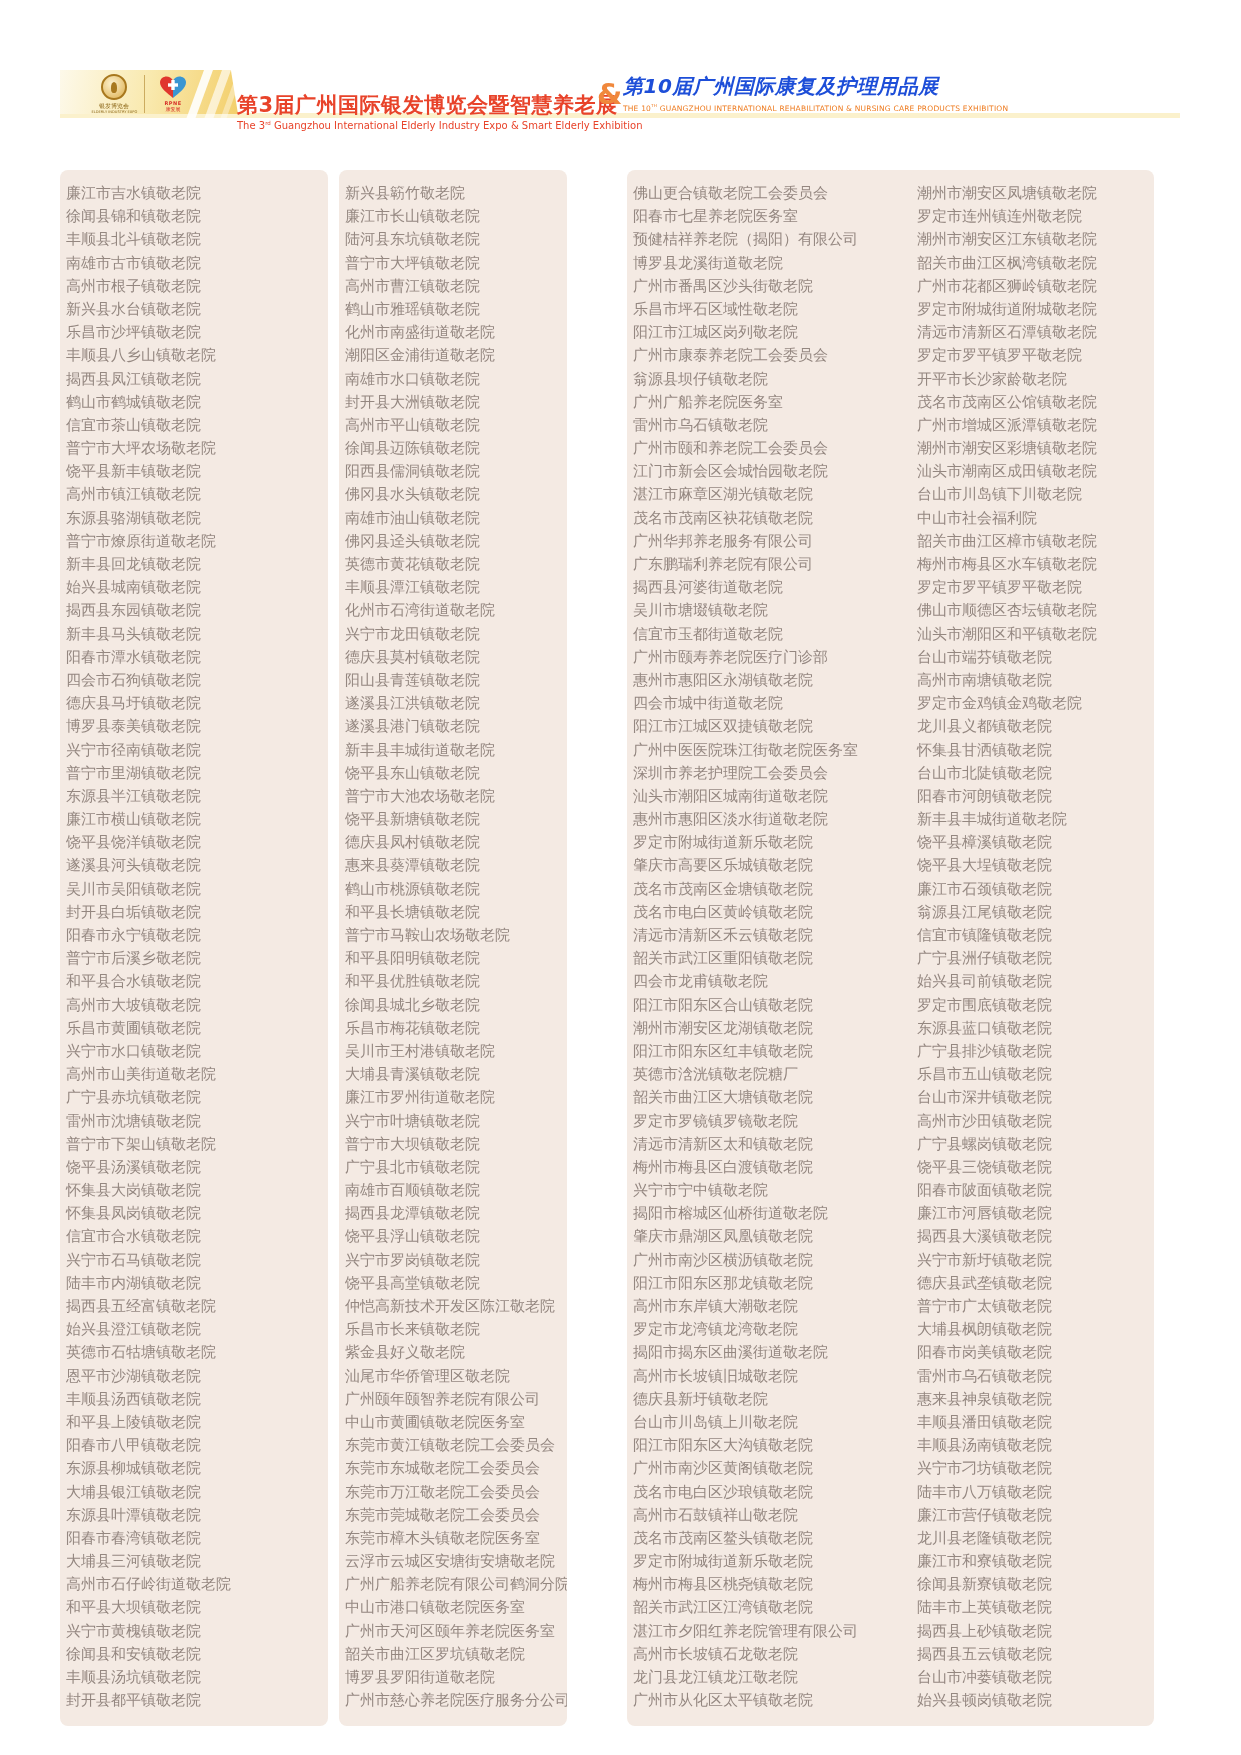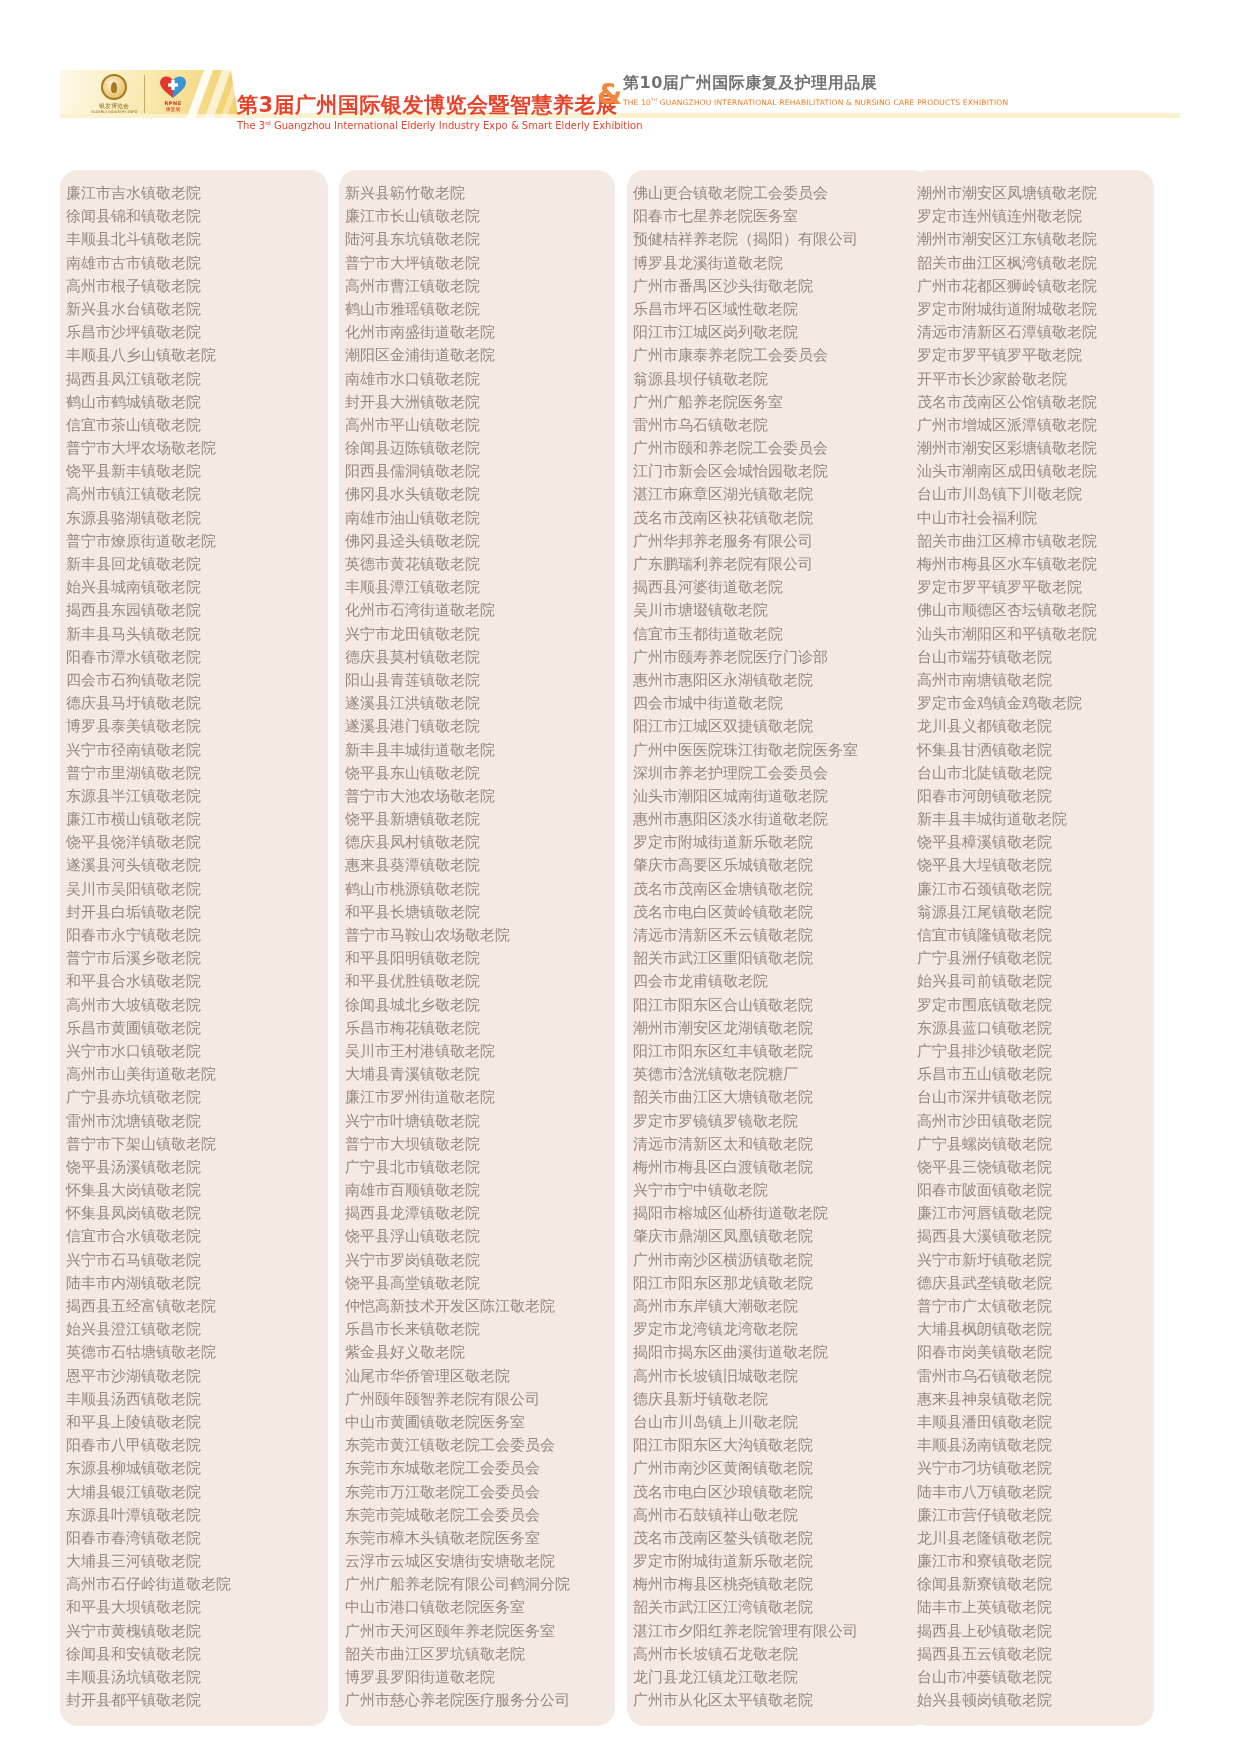--- a/index.html
+++ b/index.html
@@ -29,29 +29,29 @@
   .logo-div { width:1px; height:38px; background:rgba(168,120,30,.55); }
   .logo2 { display:flex; flex-direction:column; align-items:center; width:40px; }
   .logo2-t1 { font-size:5px; color:#d6322a; line-height:6px; font-weight:bold; letter-spacing:.5px; }
   .logo2-t2 { font-size:5px; color:#d6322a; line-height:6px; white-space:nowrap; }
 
   .t1 { position:absolute; left:237px; top:71px; }
   .t1 .zh { font-size:21px; font-weight:bold; color:#e8432a; white-space:nowrap; letter-spacing:0.5px;margin-top:20px; }
   .t1 .en { font-size:10px; color:#e8432a; white-space:nowrap; margin-top:1px; }
   .amp { position:absolute; left:597px; top:77px; font-size:29px; font-weight:bold; color:#f0883c; }
   .t2 { position:absolute; left:623px; top:73px; }
-  .t2 .zh { font-size:16px; font-weight:bold; color:#737373; white-space:nowrap; letter-spacing:0.5px; }
+  .t2 .zh { font-size:20px; font-weight:bold; color:#1d4ed8; white-space:nowrap; letter-spacing:0.5px;font-style:italic; }
   .t2 .en { font-size:7.5px; color:#ee7a1e; white-space:nowrap; margin-top:3px; letter-spacing:.2px; }
   sup { font-size:.55em; vertical-align:super; }
 
   
-  .panel { position:absolute; top:170px; height:1556px; background:#f4eae3; border-radius:18px;
+  .panel { position:absolute; top:170px; height:1556px; background:#f4eae3; border-radius:8px;
       padding:12px 4px 12px 6px; overflow:hidden; }
   .panel.c1 { left:60px;  width:268px; }
-  .panel.c2 { left:339px; width:276px; }
+  .panel.c2 { left:339px; width:228px; }
   .panel.c3 { left:627px; width:303px; }
   .panel.c4 { left:911px; width:243px; }
   .panel ul { list-style:none; }
   .panel li { height:23.2px; line-height:23.2px; font-size:15px; color:#948780; white-space:nowrap; }
 </style>
 </head>
 <body>
 
 <div class="page">
 

